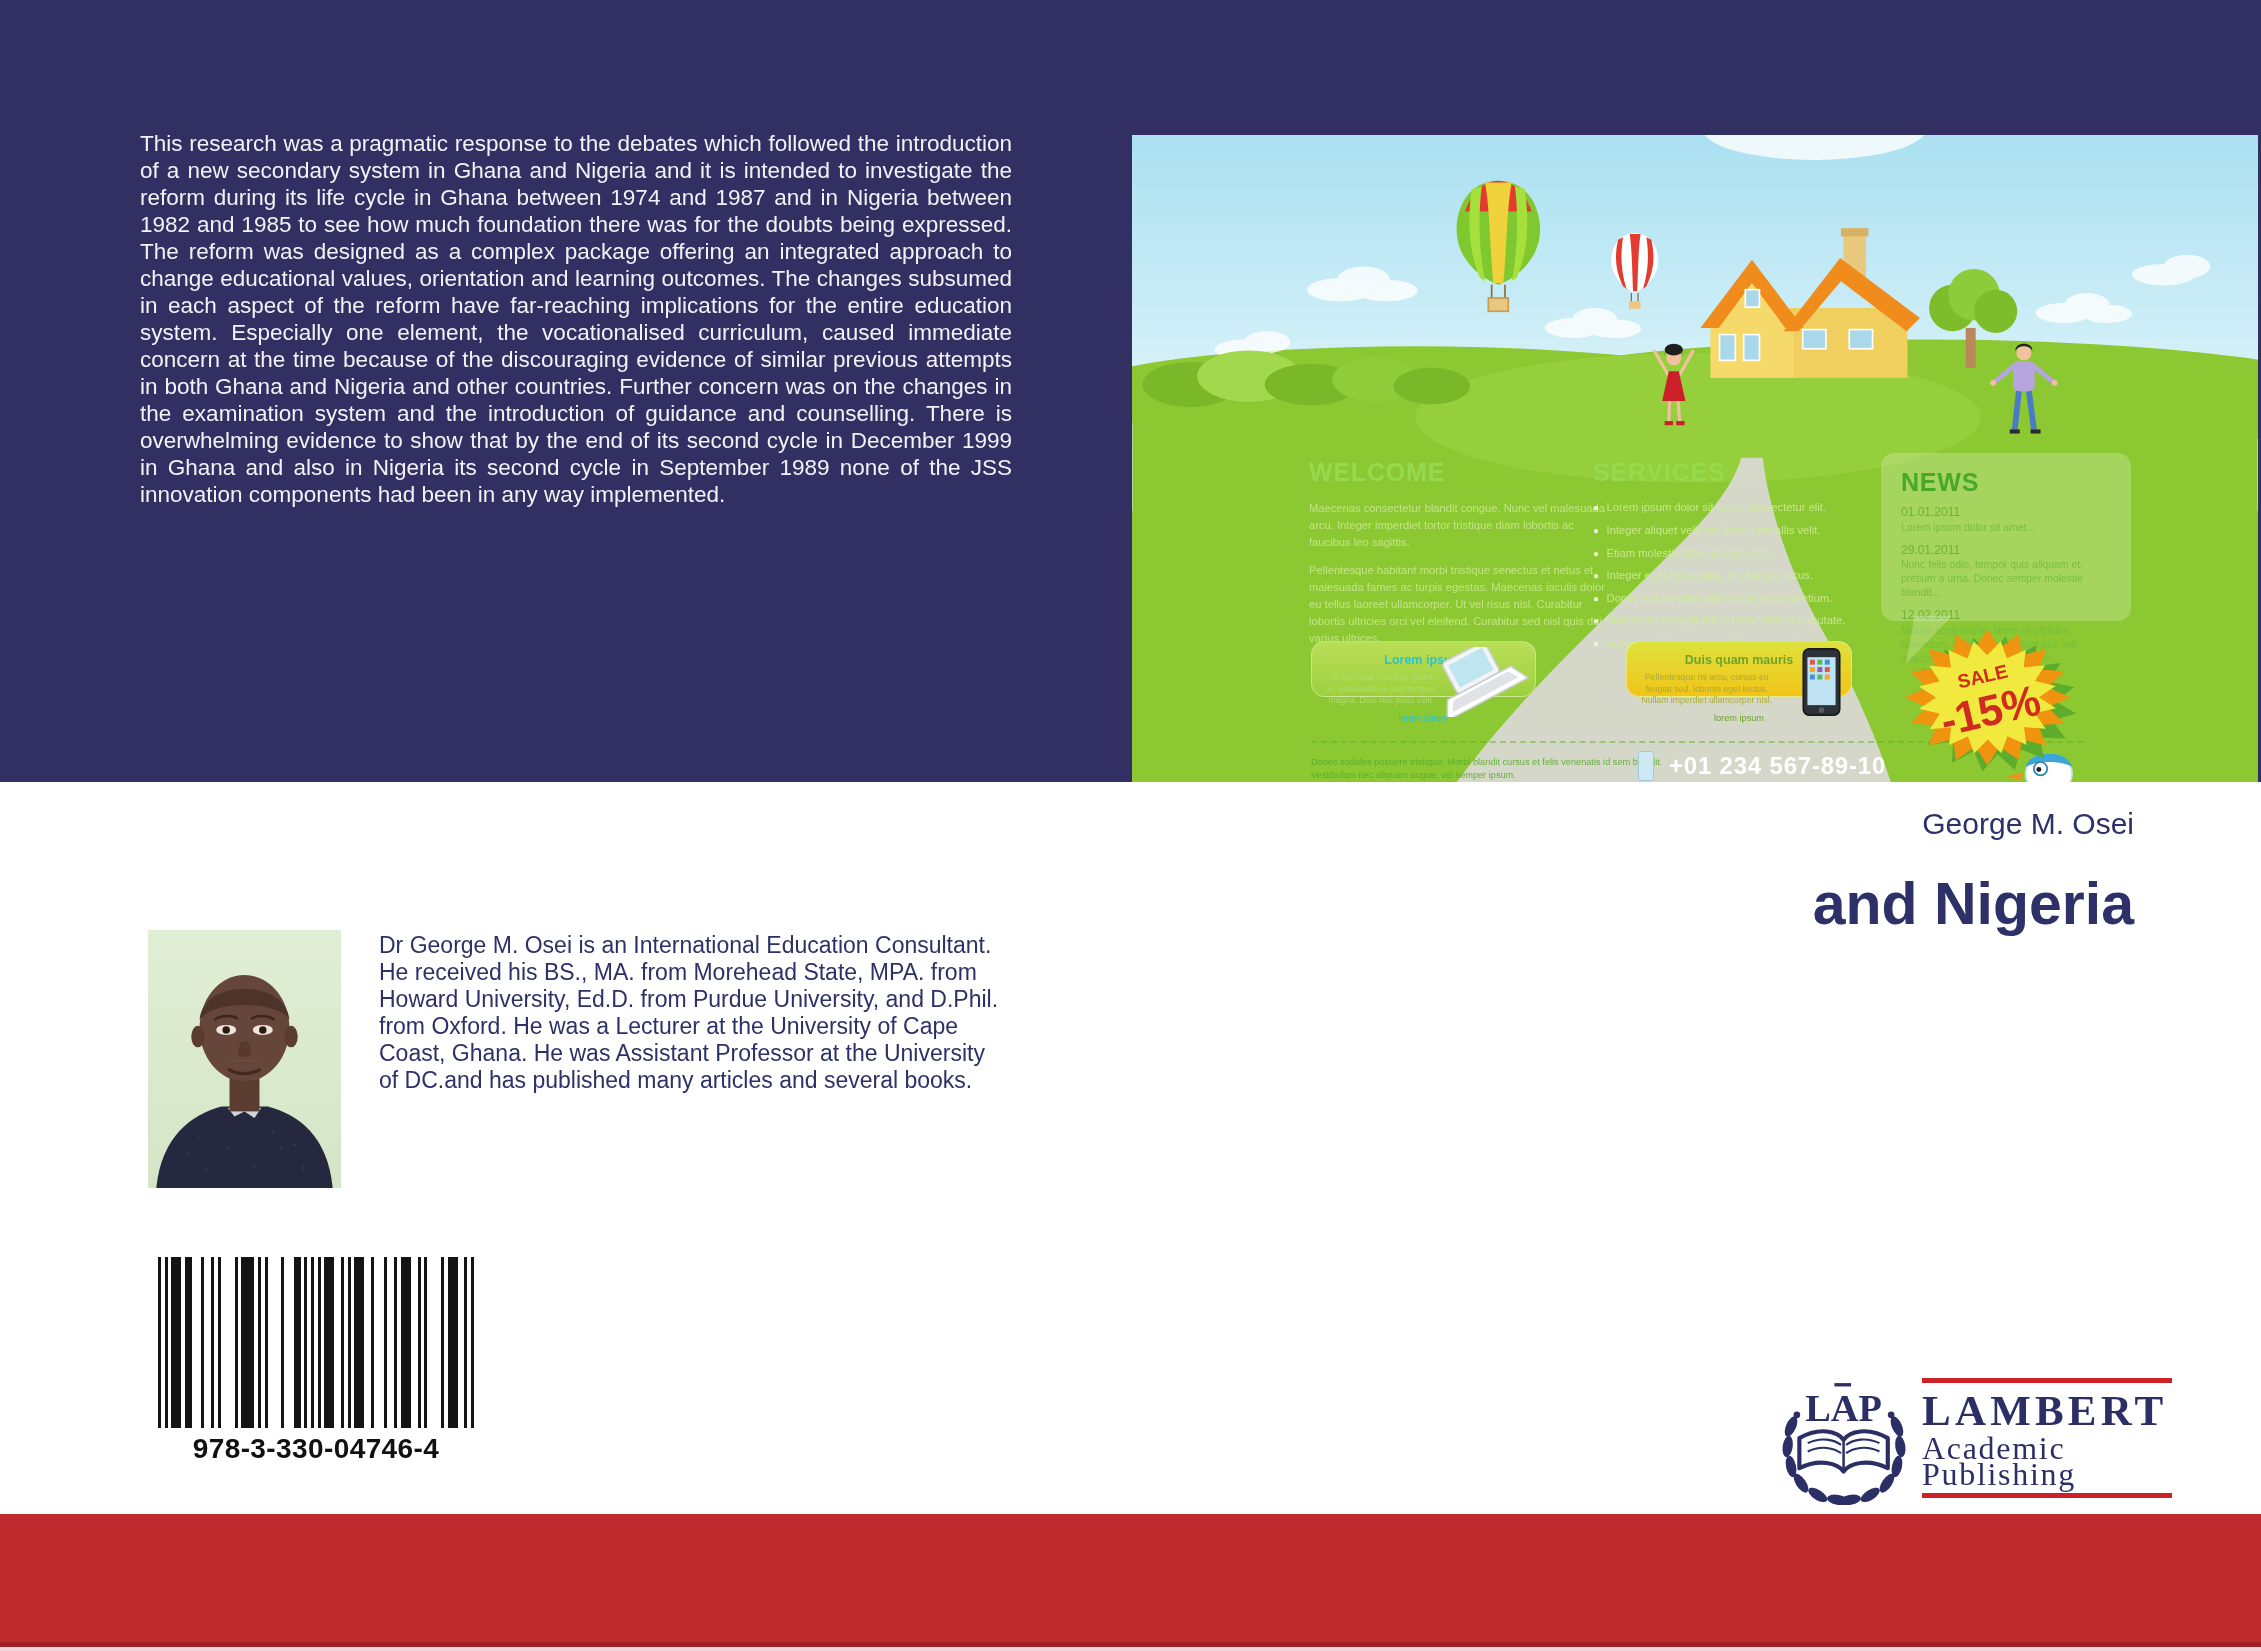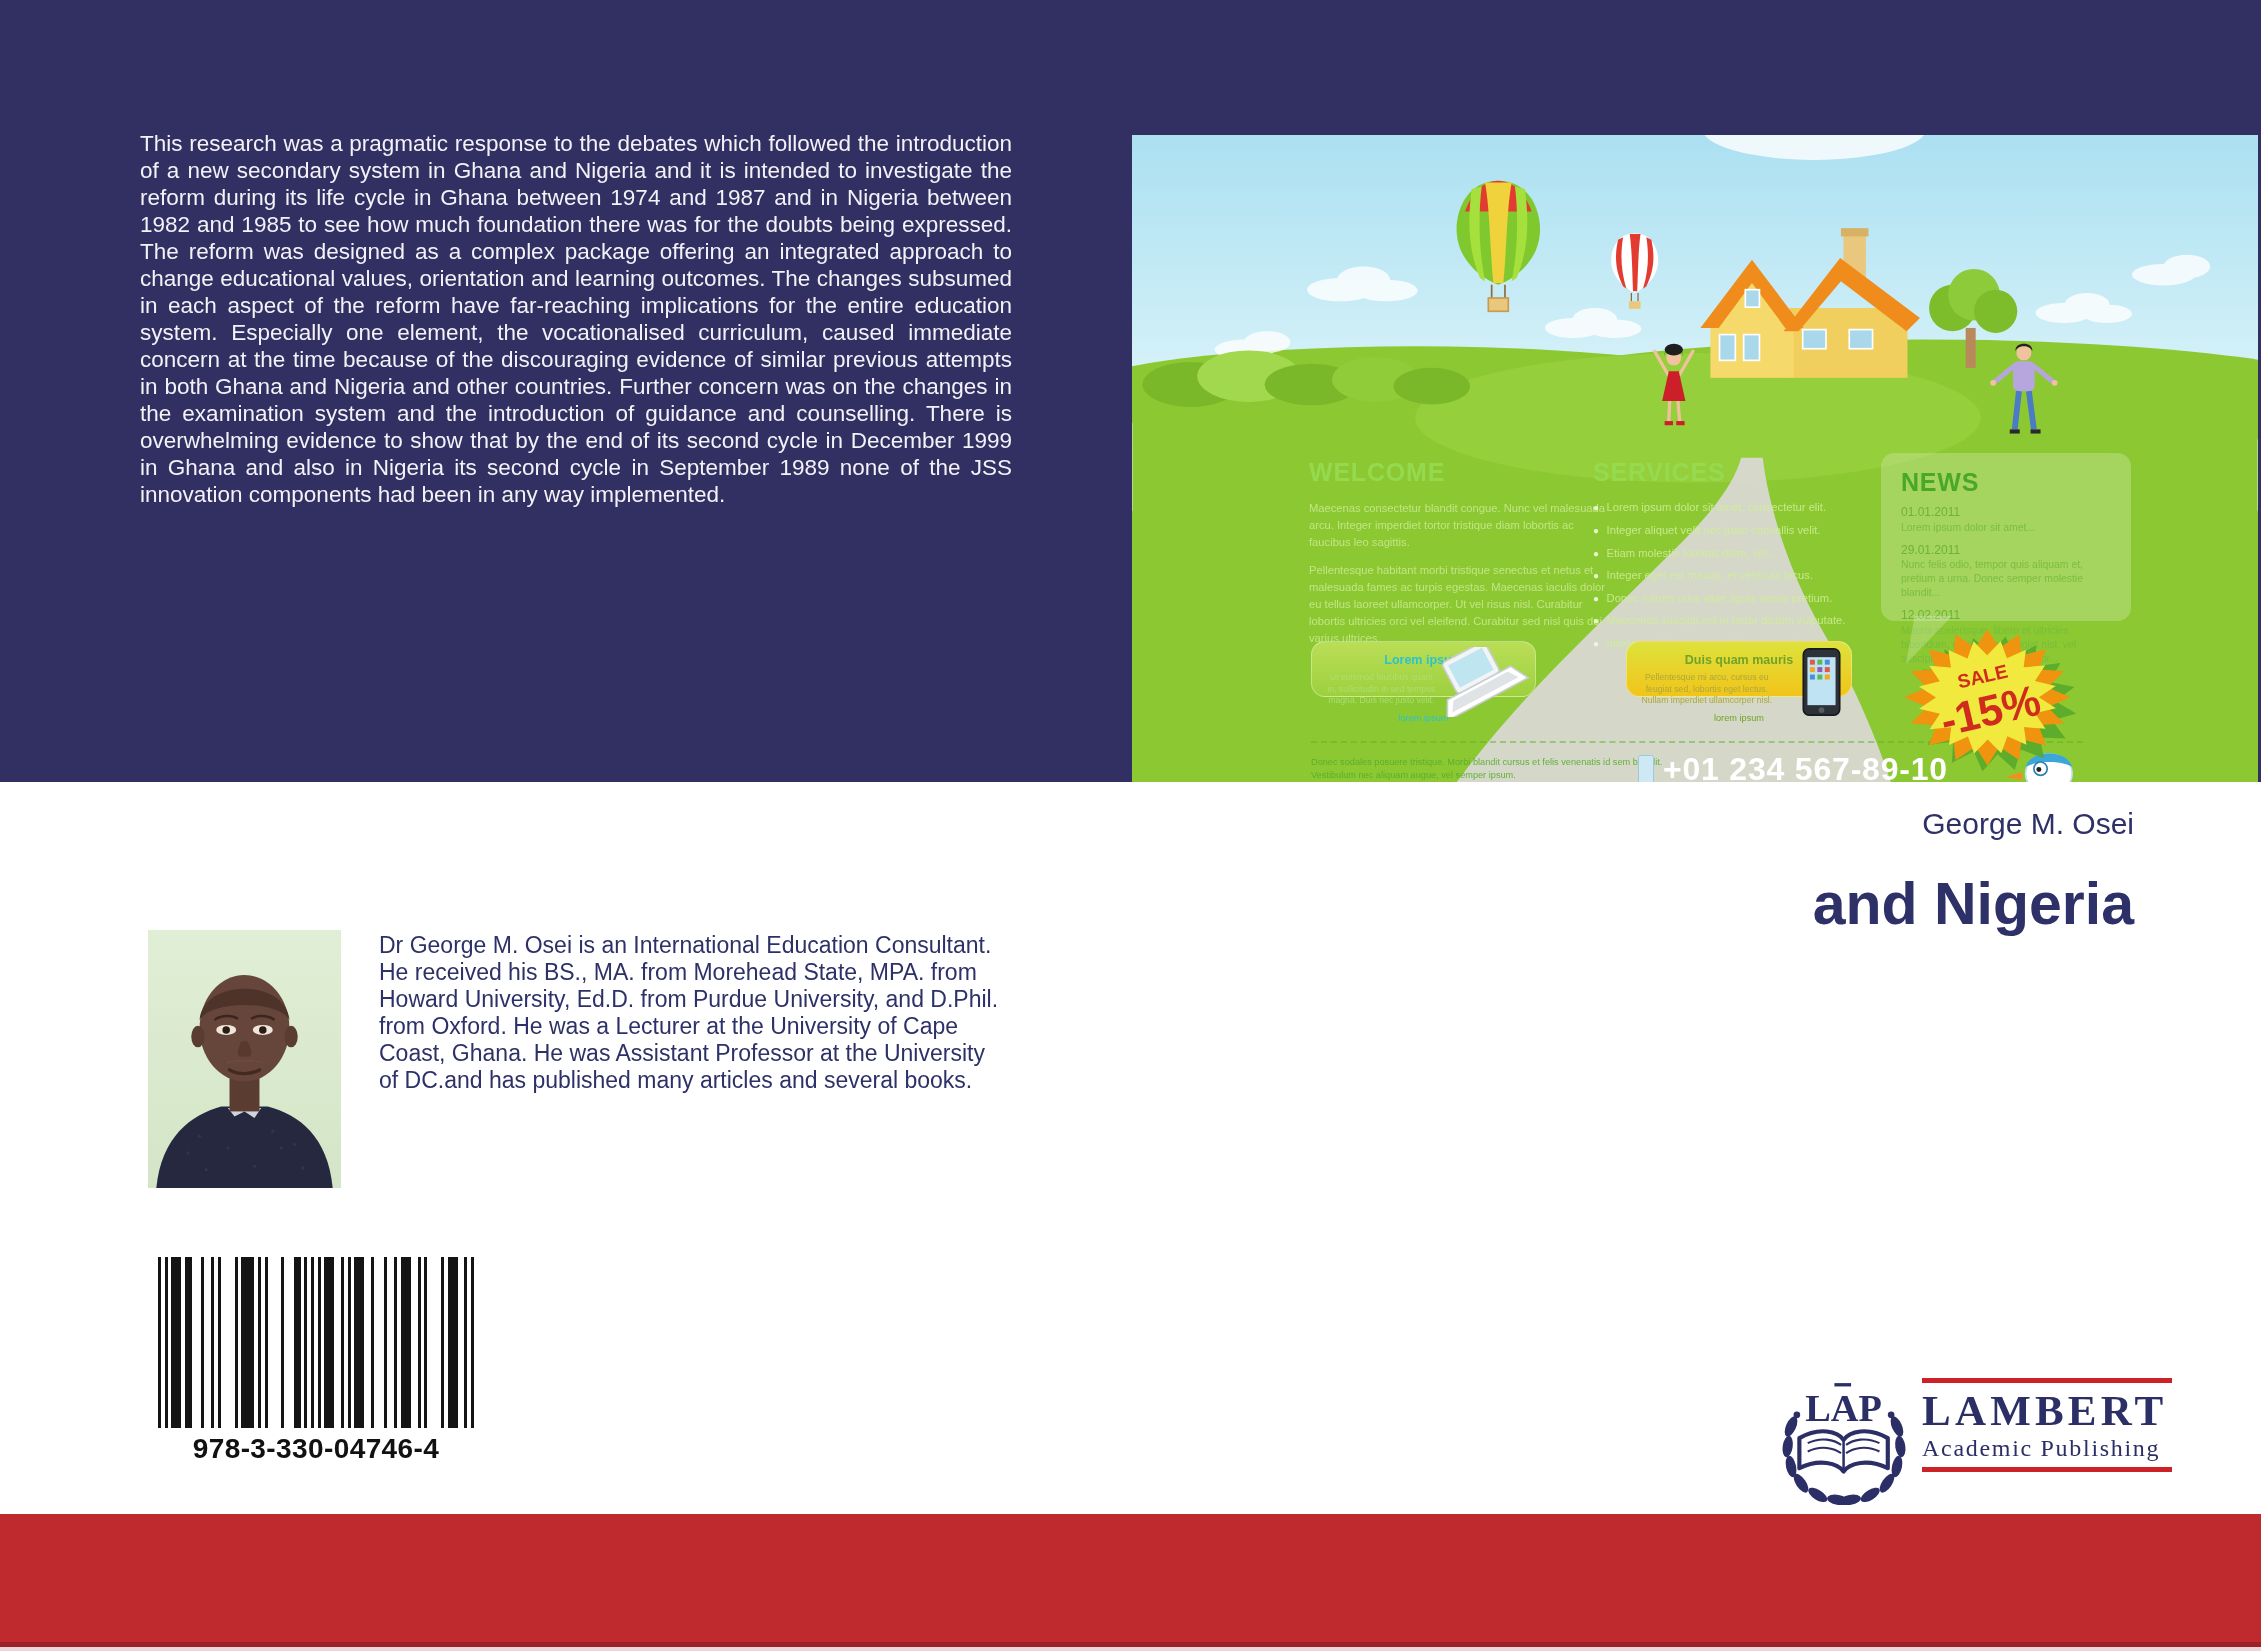--- a/index.html
+++ b/index.html
@@ -39,21 +39,21 @@
   .card-yellow .card-p{color:#aaa93e;width:133px;}
   .card-link{display:block;margin-top:5.8px;font-size:9.2px;}
   .card-green .card-link{color:#2fc3c8;}
   .card-yellow .card-link{color:#6fa32b;}
   .card-art{position:absolute;}
   .dash-sep{position:absolute;left:179px;top:606px;width:772px;border-top:2.5px dashed rgba(96,175,44,0.5);}
   .img-footer-note{position:absolute;left:179px;top:621px;width:358px;font-size:9.2px;line-height:1.4;
         color:rgba(88,172,44,0.9);}
   .phone-row{position:absolute;left:506px;top:616px;display:flex;align-items:center;}
   .phone-icon{width:14px;height:28px;background:#cfe9f4;border:0.8px solid #9cc9dd;border-radius:2.5px;}
-  .phone-label{margin-left:9px;font-size:32px;font-weight:bold;color:#ffffff;letter-spacing:0.8px;}
+  .phone-label{margin-left:15px;font-size:24px;font-weight:bold;color:#ffffff;letter-spacing:0.8px;}
   .sale-badge{position:absolute;left:764px;top:476px;}
   
   .author-name{position:absolute;right:127px;top:807px;font-size:30px;color:#2d3167;}
   .book-title{position:absolute;right:127px;top:872px;text-align:right;
         font-size:59px;line-height:64px;font-weight:bold;color:#2d3167;}
   .book-title span{display:block;}
   .author-photo{position:absolute;left:148px;top:930px;width:193px;height:258px;}
   .author-bio{position:absolute;left:379px;top:932px;width:620px;
         font-size:23px;line-height:27px;color:#2d3167;}
   
@@ -61,21 +61,21 @@
   .barcode-box .bar{position:absolute;top:0;height:171px;background:#141414;}
   .isbn-text{position:absolute;left:158px;top:1433px;width:316px;text-align:center;
         font-size:28px;font-weight:700;color:#111111;letter-spacing:0.4px;}
   
   .publisher{position:absolute;left:1771px;top:1378px;width:408px;height:127px;}
   .pub-emblem{position:absolute;left:0;top:0;}
   .pub-right{position:absolute;left:151px;top:0;width:250px;}
   .pub-rule{height:5px;background:#cc2127;}
   .pub-name{font-family:"Liberation Serif",serif;font-weight:bold;font-size:43px;letter-spacing:4.2px;
         color:#2b2f66;margin:5px 0 0 0;line-height:45px;}
-  .pub-sub{font-family:"Liberation Serif",serif;font-size:24px;letter-spacing:1.7px;
+  .pub-sub{font-family:"Liberation Serif",serif;font-size:32px;letter-spacing:1.7px;
         color:#2b2f66;margin:1.7px 0 6.7px 0;line-height:26px;}
   
   .red-stripe{position:absolute;left:0;top:1514px;width:2261px;height:128px;background:#bf2a2e;}
   .red-stripe-dark{position:absolute;left:0;top:1642px;width:2261px;height:5px;background:#9e2024;}
   .red-stripe-pale{position:absolute;left:0;top:1647px;width:2261px;height:4.2px;background:#ecd8da;}
 </style>
 </head>
 <body>
 
 <div id="page">

